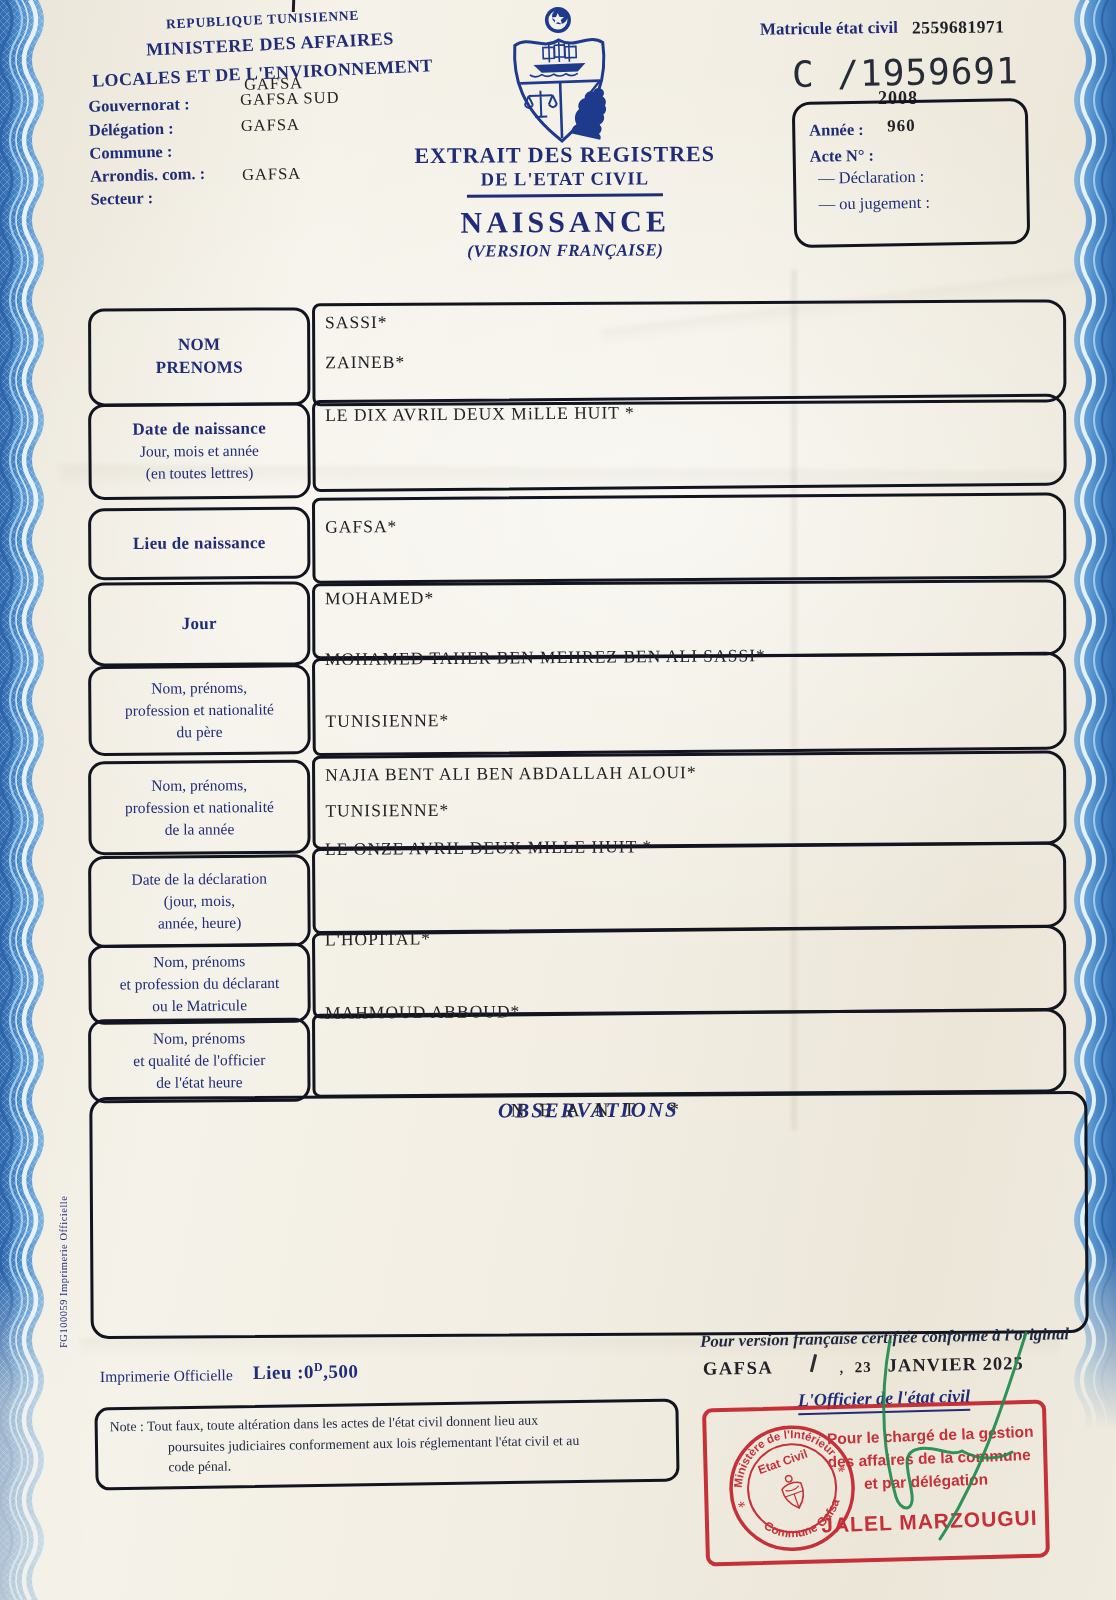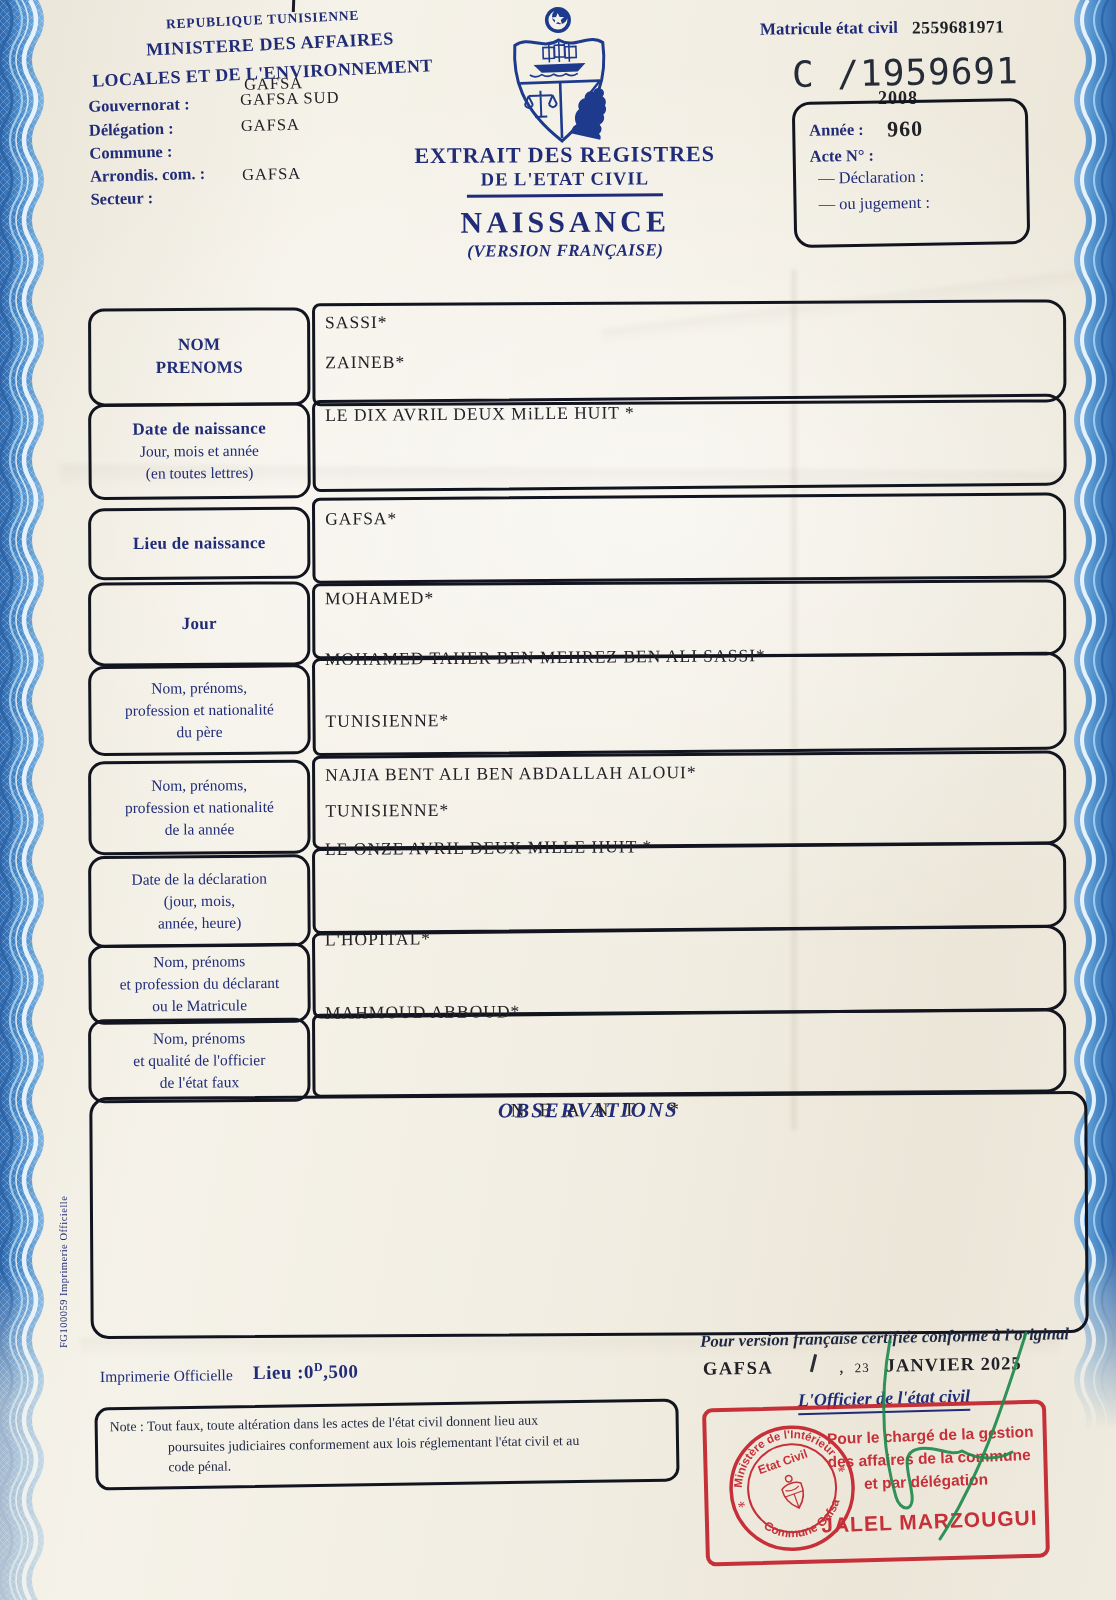--- a/index.html
+++ b/index.html
@@ -143,21 +143,21 @@
 
   <div class="abs" style="left:756px;top:14px;width:320px;height:240px;">
     <div class="abs" style="left:4px;top:4px;display:flex;gap:14px;transform:rotate(-.8deg);">
       <span class="navy" style="font-size:17px;font-weight:bold;">Matricule état civil</span>
       <span style="font-size:17.5px;font-weight:bold;color:#1c2026;letter-spacing:.5px;">2559681971</span>
     </div>
     <div class="abs" style="left:36px;top:38px;font-family:'DejaVu Sans Mono',monospace;font-size:36px;color:#262b38;letter-spacing:1px;transform:rotate(-1deg);">C /1959691</div>
     <div class="abs typed" style="left:122px;top:74px;font-size:18px;font-weight:bold;">2008</div>
     <div class="refbox" style="left:37px;top:86px;">
       <span class="reflbl" style="left:14px;top:16px;">Année :</span>
-      <span class="abs typed" style="left:92px;top:13px;font-size:22px;font-weight:bold;">960</span>
+      <span class="abs typed" style="left:92px;top:13px;font-size:17px;font-weight:bold;">960</span>
       <span class="reflbl" style="left:14px;top:42px;">Acte N° :</span>
       <span class="reflbl" style="left:22px;top:64px;font-weight:400;">— Déclaration :</span>
       <span class="reflbl" style="left:22px;top:90px;font-weight:400;">— ou jugement :</span>
     </div>
   </div>
 
   <div class="frow" style="top:306px;transform:rotate(-.3deg);">
     <div class="lblbox" style="height:92px;">
       <div class="lbl-strong">NOM</div>
       <div class="lbl-strong">PRENOMS</div>
@@ -177,21 +177,21 @@
     <div class="valbox" style="top:-2px;height:86px;">
       <div class="vline typed" style="top:2px;">LE DIX AVRIL  DEUX MiLLE HUIT *</div>
     </div>
   </div>
 
   <div class="frow" style="top:505px;transform:rotate(-.4deg);">
     <div class="lblbox" style="height:66px;">
       <div class="lbl-strong">Lieu de naissance</div>
     </div>
     <div class="valbox" style="top:-9px;height:80px;">
-      <div class="vline typed" style="top:8px;">GAFSA*</div>
+      <div class="vline typed" style="top:16px;">GAFSA*</div>
     </div>
   </div>
 
   <div class="frow" style="top:580px;transform:rotate(-.3deg);">
     <div class="lblbox" style="height:78px;">
       <div class="lbl-strong">Jour</div>
     </div>
     <div class="valbox" style="top:2px;height:70px;">
       <div class="vline typed" style="top:2px;">MOHAMED*</div>
     </div>
@@ -240,21 +240,21 @@
     </div>
     <div class="valbox" style="top:-10px;height:80px;">
       <div class="vline typed" style="top:-6px;">L'HOPITAL*</div>
     </div>
   </div>
 
   <div class="frow" style="top:1016px;transform:rotate(-.4deg);">
     <div class="lblbox" style="height:78px;">
       <div class="lbl-norm">Nom, prénoms</div>
       <div class="lbl-norm">et qualité de l'officier</div>
-      <div class="lbl-norm">de l'état faux</div>
+      <div class="lbl-norm">de l'état heure</div>
     </div>
     <div class="valbox" style="top:-4px;height:78px;">
       <div class="vline typed" style="top:-14px;">MAHMOUD ABBOUD*</div>
     </div>
   </div>
 
   <div class="abs" style="left:90px;top:1094px;width:992px;height:236px;border:3px solid #12151f;border-radius:18px;transform:rotate(-.35deg);">
     <div class="abs navy" style="left:0;top:1px;width:100%;text-align:center;font-size:21px;font-weight:bold;font-style:italic;letter-spacing:2px;">OBSERVATIONS</div>
     <div class="abs typed" style="left:14px;top:2px;width:100%;text-align:center;font-size:19px;letter-spacing:15px;">NEANT *</div>
   </div>
@@ -270,21 +270,21 @@
     <div class="noteline">Note : Tout faux, toute altération dans les actes de l'état civil donnent lieu aux</div>
     <div class="noteline" style="padding-left:58px;">poursuites judiciaires conformement aux lois réglementant l'état civil et au</div>
     <div class="noteline" style="padding-left:58px;">code pénal.</div>
   </div>
 
   <div class="abs" style="left:700px;top:1328px;font-size:16.8px;font-style:italic;font-weight:600;color:#1d2742;white-space:nowrap;transform:rotate(-1.2deg);">Pour version française certifiée conforme à l'original</div>
   <div class="abs" style="left:703px;top:1356px;display:flex;align-items:baseline;transform:rotate(-1deg);">
     <span class="typed" style="font-size:18.5px;letter-spacing:1.5px;font-weight:600;">GAFSA</span>
     <span style="width:66px;"></span>
     <span class="typed" style="font-size:18px;">,</span>
-    <span class="typed" style="font-size:13px;margin-left:10px;font-weight:400;">23</span>
+    <span class="typed" style="font-size:15px;margin-left:10px;font-weight:700;">23</span>
     <span style="width:16px;"></span>
     <span class="typed" style="font-size:18.5px;letter-spacing:1px;font-weight:600;">JANVIER 2025</span>
   </div>
   <div class="abs" style="left:812px;top:1354px;width:2.5px;height:18px;background:#2a2d33;transform:rotate(14deg);"></div>
   <div class="abs navy" style="left:798px;top:1388px;font-size:18px;font-weight:bold;font-style:italic;border-bottom:2.5px solid #202c78;padding-bottom:2px;transform:rotate(-1.5deg);white-space:nowrap;">L'Officier de l'état civil</div>
 
   <svg class="abs" style="left:700px;top:1400px;transform:rotate(-1.5deg);opacity:.93;" width="352" height="168" viewBox="0 0 352 168">
     <g stroke="#c4232c" fill="none">
       <rect x="6" y="6" width="340" height="154" rx="8" stroke-width="4"></rect>
       <g transform="translate(92,86)">

